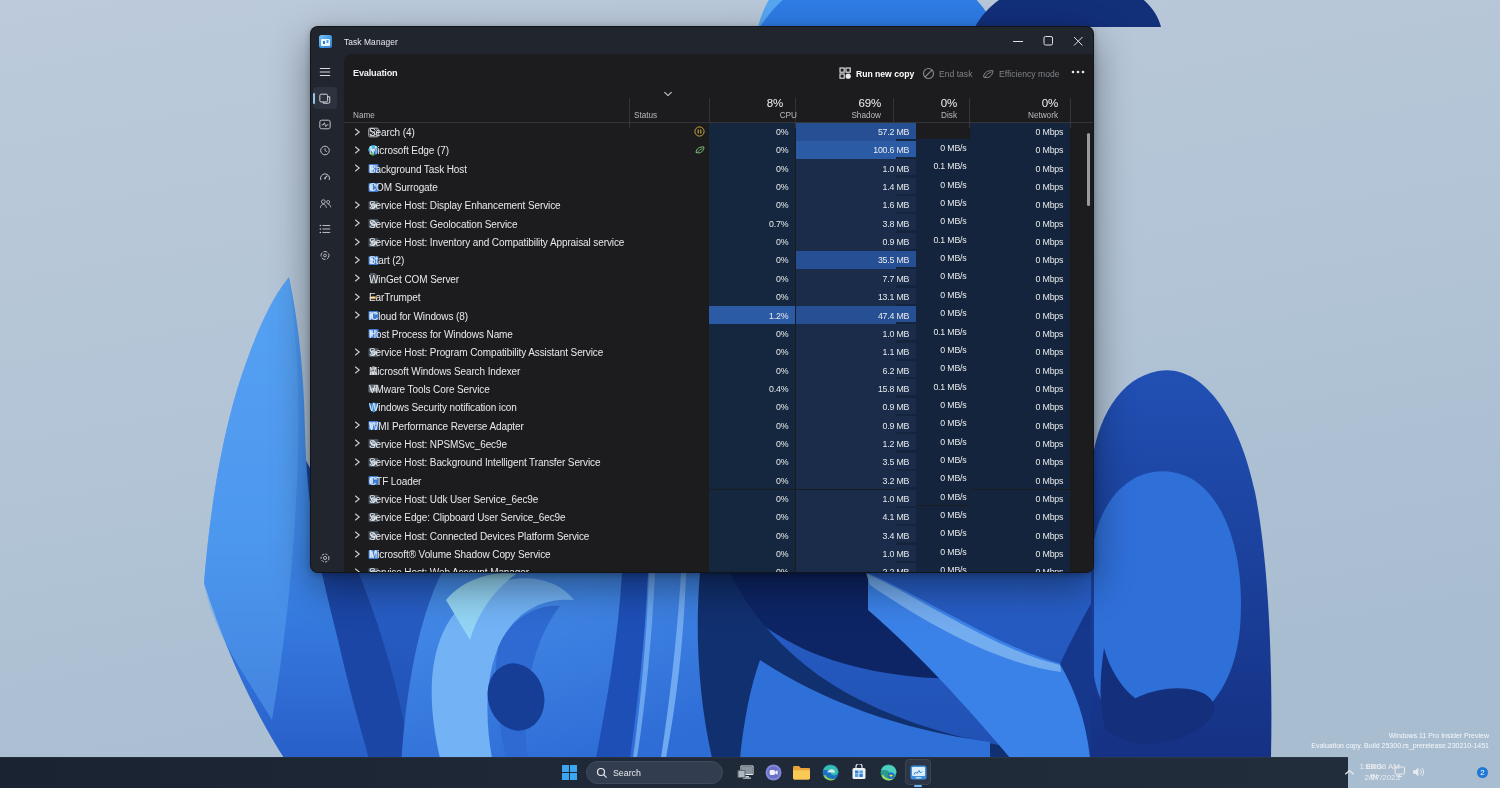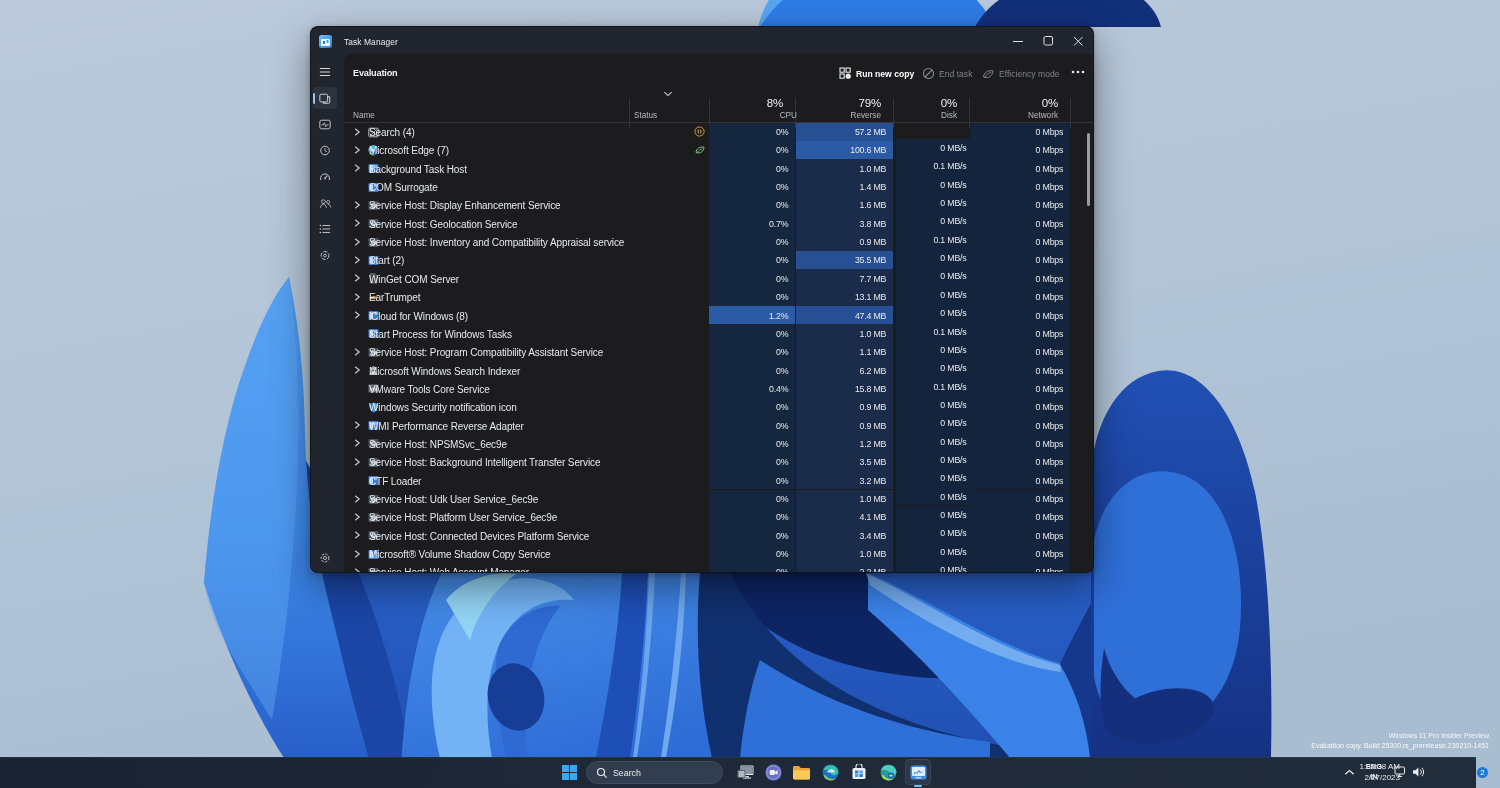--- a/index.html
+++ b/index.html
@@ -43,28 +43,28 @@
   .lbl{position:absolute;top:14.5px;font-size:8.2px;color:#b9babd;text-align:right;}
   
   #rows{position:absolute;left:0;top:68.5px;right:0;bottom:0;overflow:hidden;}
   .row{position:absolute;left:0;right:0;height:18.35px;}
   .chev{position:absolute;left:9px;top:4px;width:8px;height:10px;color:#d6d7d9;}
   .pic{position:absolute;left:24px;top:4px;width:10.5px;height:10.5px;}
   .pname{position:absolute;left:25px;top:4.5px;font-size:10px;letter-spacing:-.1px;color:#e7e8ea;white-space:nowrap;}
   .stic{position:absolute;left:350px;top:3.5px;width:11px;height:11px;}
   .cell{position:absolute;top:0;height:100%;font-size:8.8px;letter-spacing:-.2px;color:#e9eaec;text-align:right;box-sizing:border-box;padding-top:4.5px;}
   .cCpu{left:365px;width:86px;background:#15273f;}
-  .cMem{left:452px;width:97px;background:#1a2c49;}
+  .cMem{left:452px;width:120px;background:#1a2c49;}
   .cDsk{left:552px;width:75px;background:#14243c;margin-top:16px;}
   .cNet{left:626px;width:100px;background:#14243c;}
   .hot{background:#265093 !important;}
   .hot2{background:#2c5ba5 !important;}
   #scrollbar{position:absolute;right:3px;top:79px;width:3.5px;height:73px;background:#9a9b9d;border-radius:2px;}
   
-  #taskbar{position:absolute;left:0;top:757px;width:1476px;height:31px;
+  #taskbar{position:absolute;left:0;top:757px;width:1348px;height:31px;
     background:linear-gradient(90deg,#1a2331 0%,#1e2836 40%,#222d3c 100%);box-shadow:inset 0 1px 0 rgba(255,255,255,.05);}
   .tbico{position:absolute;top:3px;width:24px;height:24px;display:flex;align-items:center;justify-content:center;}
   #tmactive{position:absolute;left:905px;top:2px;width:26px;height:26px;background:#2c3647;
     border:1px solid #3a4556;border-radius:4px;box-sizing:border-box;}
   #tmunder{position:absolute;left:914px;top:27.5px;width:8px;height:2.5px;border-radius:2px;background:#6fb9f5;}
   #sstart{position:absolute;left:586px;top:4px;width:137px;height:23px;background:#323d4f;
     border:1px solid #404b5d;border-radius:12px;box-sizing:border-box;}
   
   .trayTxt{position:absolute;color:#e8eaed;font-size:7.5px;font-weight:bold;text-align:center;line-height:1.3;}
   .clock{position:absolute;color:#e9ebee;font-size:8px;text-align:right;line-height:1.45;}
@@ -259,22 +259,22 @@
 <div class="hsep" style="left:365px"></div>
 <div class="hsep" style="left:451px"></div>
 <div class="hsep" style="left:549px"></div>
 <div class="hsep" style="left:625px"></div>
 <div class="hsep" style="left:726px"></div>
 <svg class="abs" style="left:319px;top:-5px" width="10" height="6" viewBox="0 0 10 6">
             <path d="M1.4 1.2 L5 4.6 L8.6 1.2" fill="none" stroke="#cfd0d2" stroke-width="1.1"></path>
           </svg>
 <div class="pct" style="left:365px;width:74px">8%</div>
           <div class="lbl" style="left:365px;width:88px">CPU</div>
-<div class="pct" style="left:452px;width:85px">79%</div>
-          <div class="lbl" style="left:452px;width:85px">Reverse</div>
+<div class="pct" style="left:452px;width:85px">69%</div>
+          <div class="lbl" style="left:452px;width:85px">Shadow</div>
 <div class="pct" style="left:550px;width:63px">0%</div>
           <div class="lbl" style="left:550px;width:63px">Disk</div>
 <div class="pct" style="left:626px;width:88px">0%</div>
           <div class="lbl" style="left:626px;width:88px">Network</div>
 <div class="lbl" style="left:9px;top:14.5px;text-align:left">Name</div>
 <div class="lbl" style="left:290px;top:14.5px;text-align:left">Status</div>
 </div>
 <div id="theadline"></div>
 <div id="rows">
 <div class="row" style="top:0.00px">
@@ -491,21 +491,21 @@
             <div class="cell cNet">0 Mbps&nbsp;&nbsp;&nbsp;</div>
           </div>
 <div class="row" style="top:201.85px">
             <span class="pic">
               <svg width="11" height="11" viewBox="0 0 11 11">
                 <rect x="0.5" y="1" width="10" height="9" rx="1.2" fill="#3c7bd4"></rect>
                 <rect x="1.6" y="2.3" width="3.4" height="6.4" fill="#b9d7f3"></rect>
                 <rect x="6" y="2.3" width="3.2" height="2.4" fill="#8fc0ec"></rect>
               </svg>
             </span>
-            <span class="pname">Start Process for Windows Tasks</span>
+            <span class="pname">Host Process for Windows Name</span>
             <div class="cell cCpu">0%&nbsp;&nbsp;&nbsp;</div>
             <div class="cell cMem">1.0 MB&nbsp;&nbsp;&nbsp;</div>
             <div class="cell cDsk">0 MB/s&nbsp;&nbsp;</div>
             <div class="cell cNet">0 Mbps&nbsp;&nbsp;&nbsp;</div>
           </div>
 <div class="row" style="top:220.20px">
             <span class="chev">
               <svg width="8" height="10" viewBox="0 0 8 10">
                 <path d="M2.2 1.8 L6.2 5 L2.2 8.2" fill="none" stroke="#cfd1d4" stroke-width="1.1"></path>
               </svg>
@@ -663,21 +663,21 @@
                 <path d="M2.2 1.8 L6.2 5 L2.2 8.2" fill="none" stroke="#cfd1d4" stroke-width="1.1"></path>
               </svg>
             </span>
             <span class="pic">
               <svg width="11" height="11" viewBox="0 0 11 11">
                 <rect x="0.5" y="1" width="10" height="9" rx="1.2" fill="#47525f"></rect>
                 <circle cx="5.5" cy="5.5" r="2.6" fill="#c3cdd8"></circle>
                 <circle cx="5.5" cy="5.5" r="1.1" fill="#47525f"></circle>
               </svg>
             </span>
-            <span class="pname">Service Host: Platform User Service_6ec9e</span>
+            <span class="pname">Service Edge: Clipboard User Service_6ec9e</span>
             <div class="cell cCpu">0%&nbsp;&nbsp;&nbsp;</div>
             <div class="cell cMem">4.1 MB&nbsp;&nbsp;&nbsp;</div>
             <div class="cell cDsk">0 MB/s&nbsp;&nbsp;</div>
             <div class="cell cNet">0 Mbps&nbsp;&nbsp;&nbsp;</div>
           </div>
 <div class="row" style="top:403.70px">
             <span class="chev">
               <svg width="8" height="10" viewBox="0 0 8 10">
                 <path d="M2.2 1.8 L6.2 5 L2.2 8.2" fill="none" stroke="#cfd1d4" stroke-width="1.1"></path>
               </svg>

